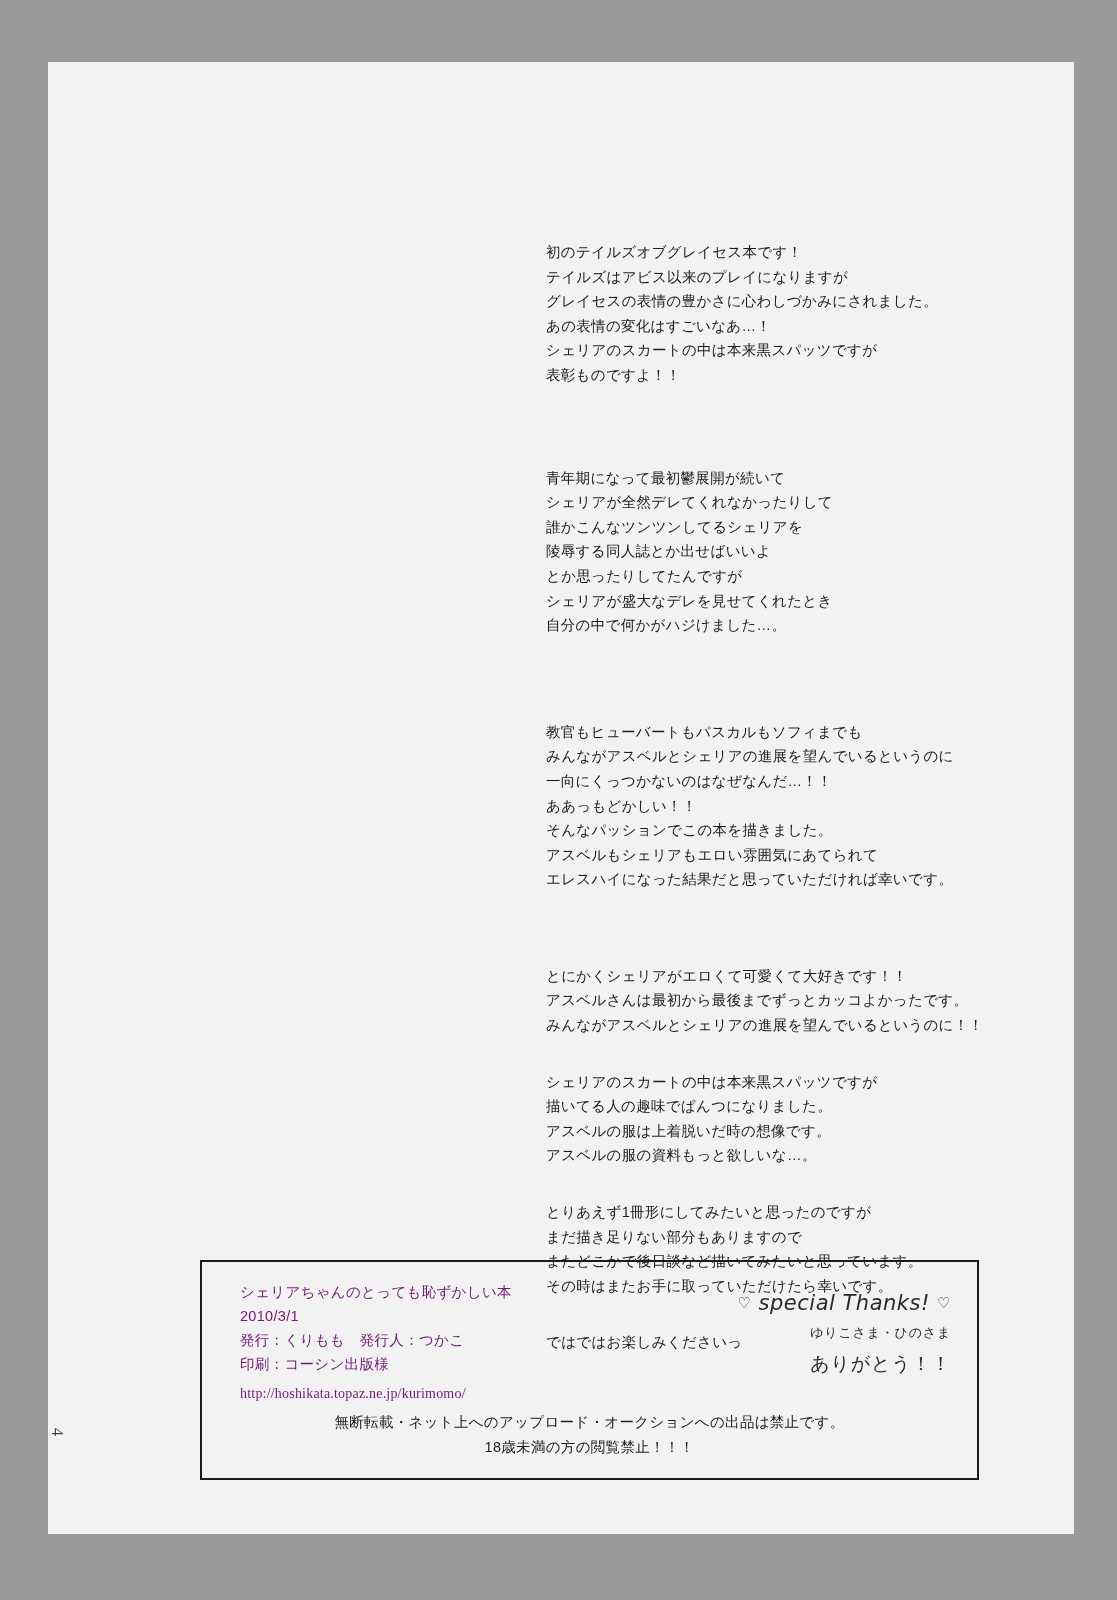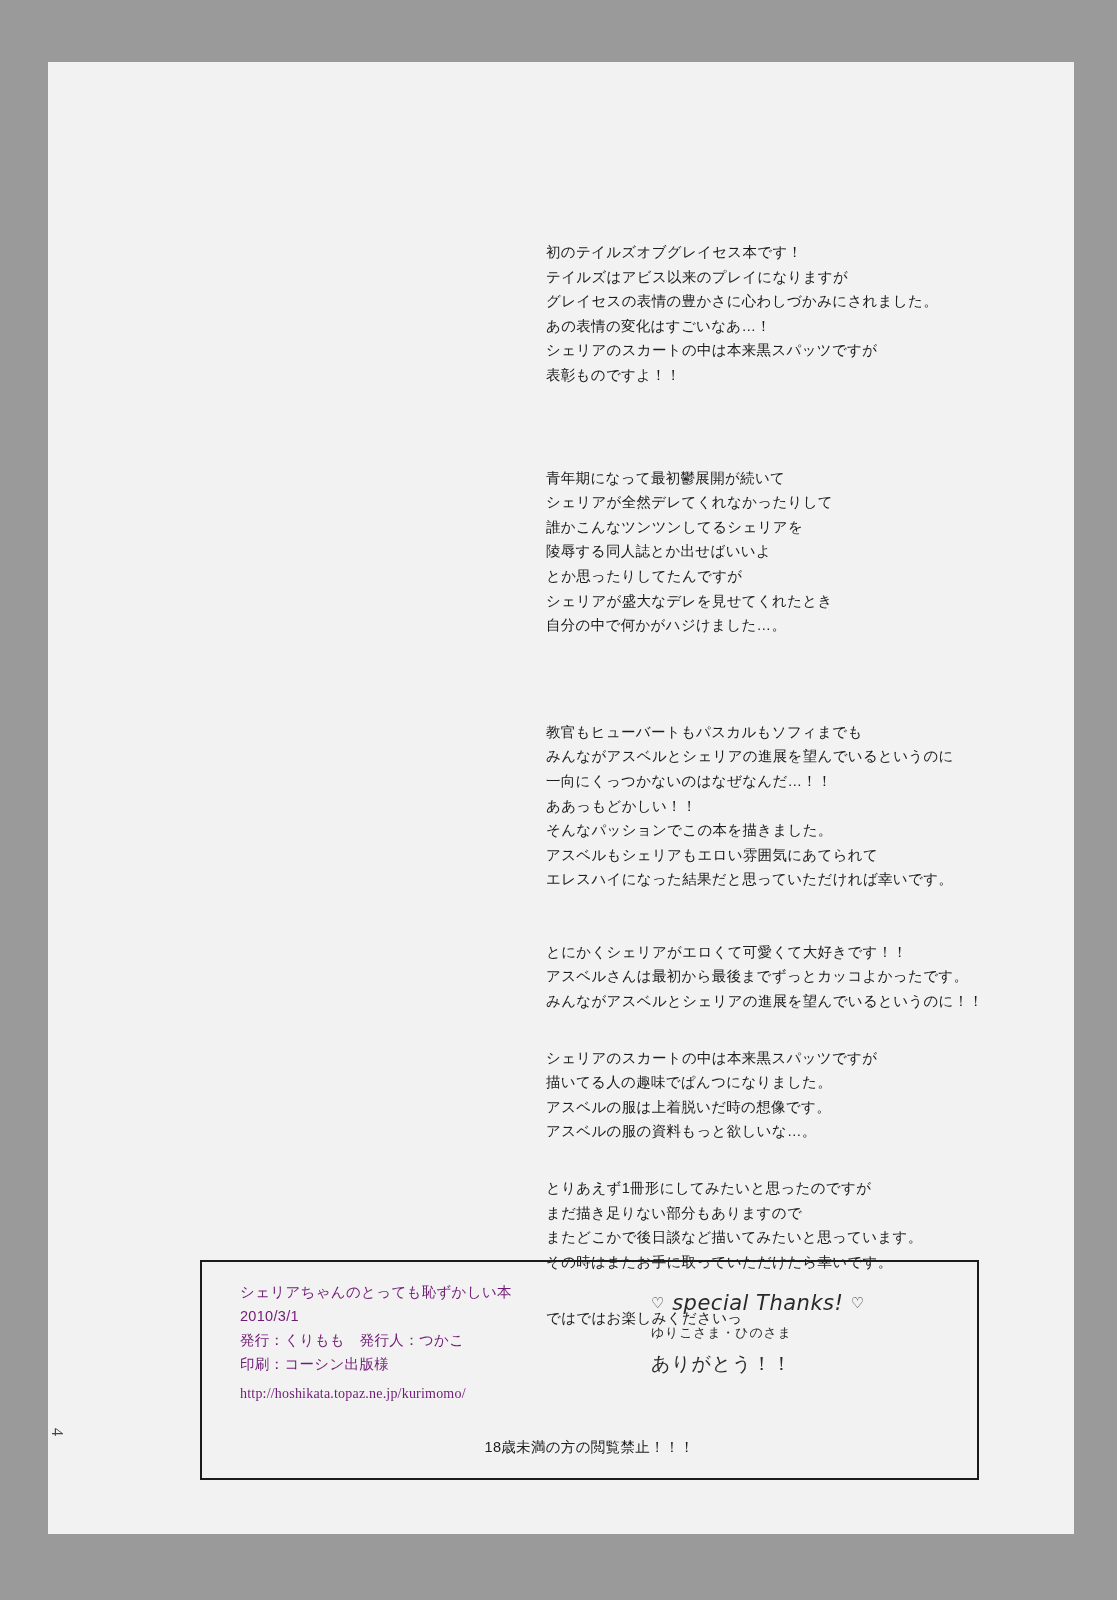--- a/index.html
+++ b/index.html
@@ -31,21 +31,21 @@
     font-size: 14.5px;
     line-height: 24.6px;
     letter-spacing: 0.3px;
   }
   .afterword p {
     margin: 0;
   }
   .block-gap-1 { }
   .block-gap-2 { margin-top: 78px; }
   .block-gap-3 { margin-top: 82px; }
-  .block-gap-4 { margin-top: 48px; }
+  .block-gap-4 { margin-top: 72px; }
   .block-gap-5 { margin-top: 32px; }
   .block-gap-6 { margin-top: 32px; }
   .block-gap-7 { margin-top: 32px; }
 
   .colophon {
     position: absolute;
     left: 152px;
     top: 1198px;
     width: 779px;
     height: 220px;
@@ -66,21 +66,21 @@
     font-family: "Liberation Serif", serif;
     font-size: 14px;
     letter-spacing: 0.2px;
     margin-top: 6px;
   }
   .thanks {
     position: absolute;
     right: 26px;
     top: 26px;
     width: 300px;
-    text-align: left;
+    text-align: right;
     color: #2a2a2a;
     font-family: "DejaVu Sans", sans-serif;
     line-height: 30px;
   }
   .thanks .l1 {
     font-size: 21px;
     font-style: italic;
     letter-spacing: 0.5px;
   }
   .thanks .l2 {
@@ -191,19 +191,20 @@
       <div class="l1">
         <span class="heart">♡</span>
         <span>special Thanks!</span>
         <span class="heart">♡</span>
       </div>
       <div class="l2">ゆりこさま・ひのさま</div>
       <div class="l3">ありがとう！！</div>
     </div>
 
     <div class="colo-notice">
+      <div>無断転載・ネット上へのアップロード・オークションへの出品は禁止です。</div>
       <div>18歳未満の方の閲覧禁止！！！</div>
     </div>
   </div>
 
   <div class="page-number">4</div>
 
 </div>
 
 </body></html>

